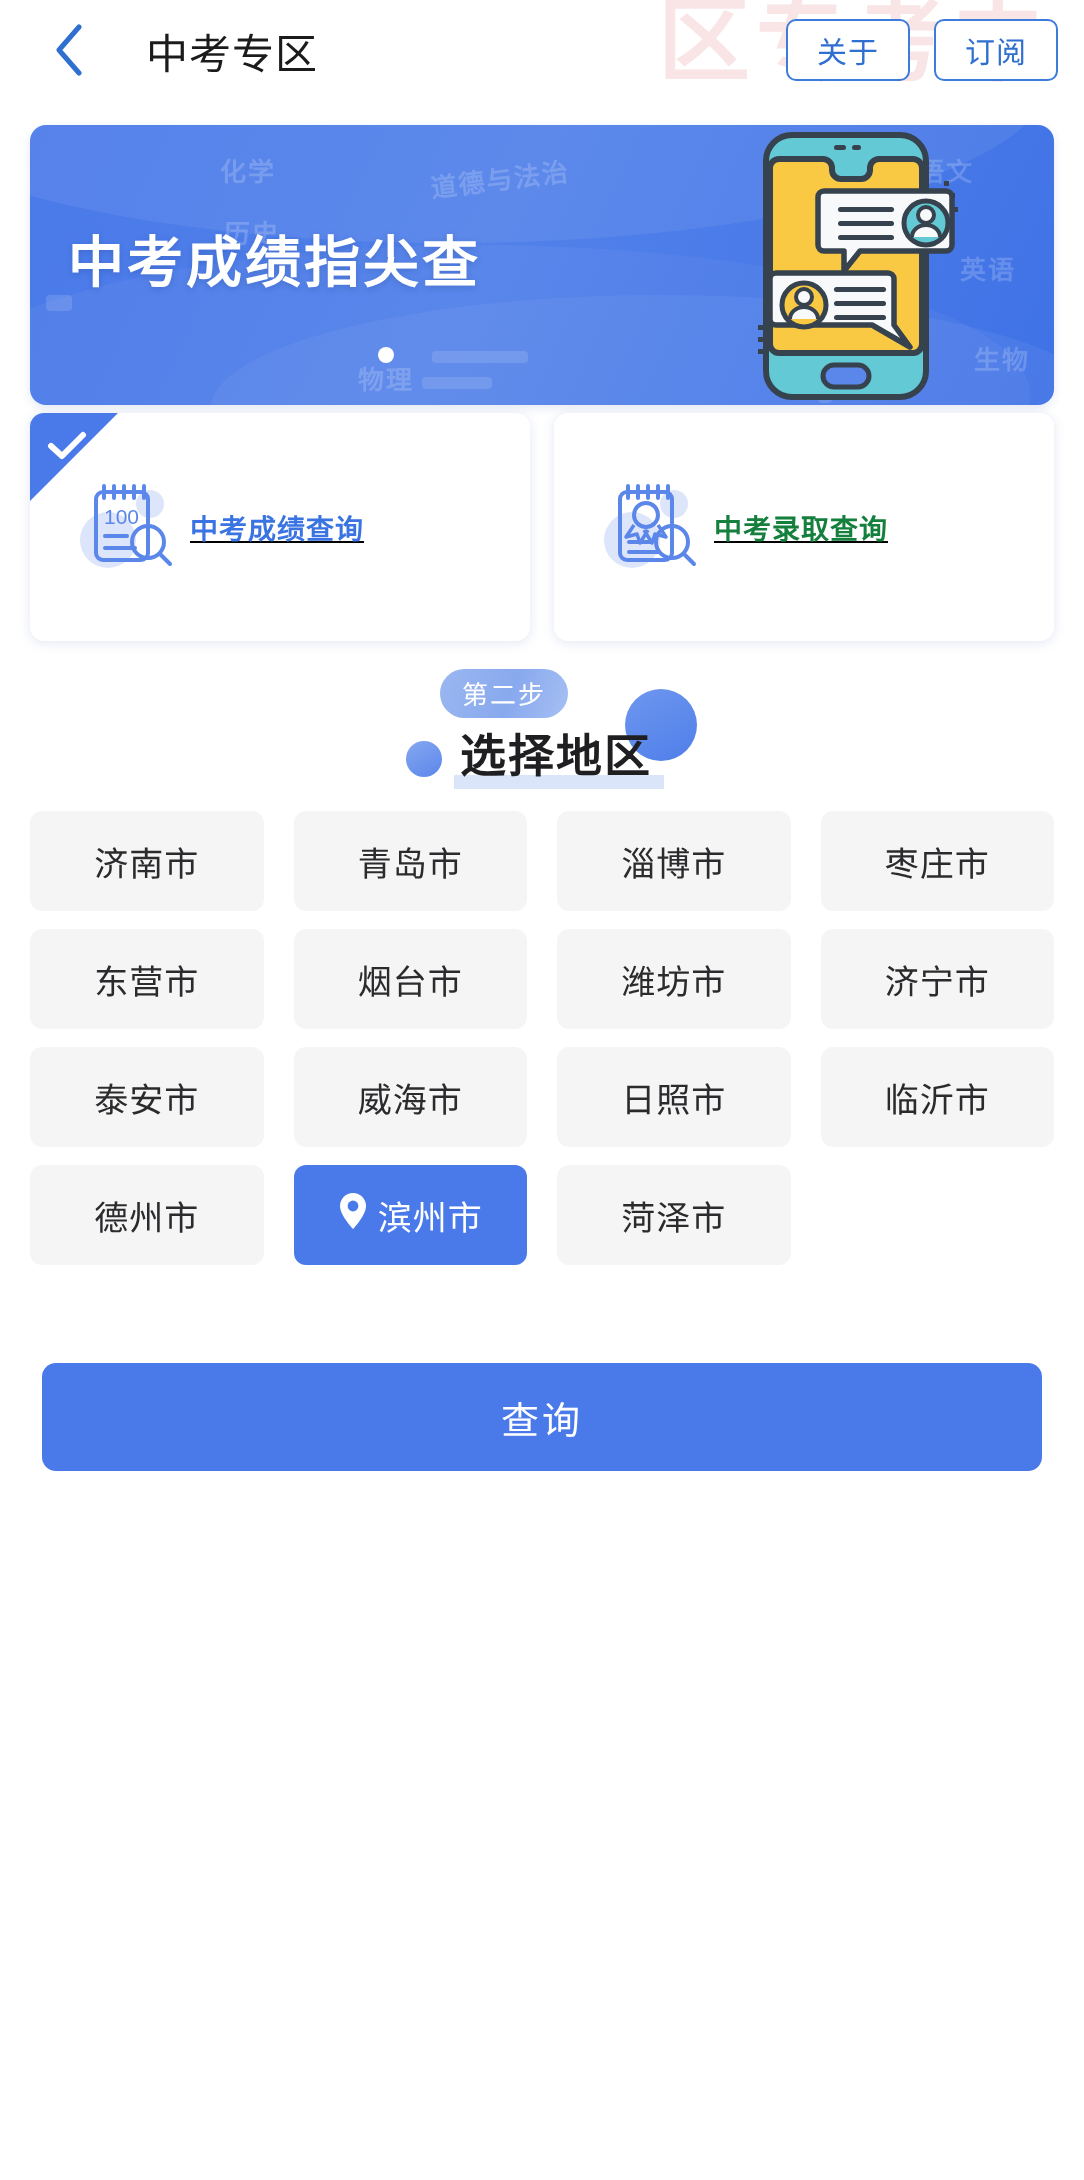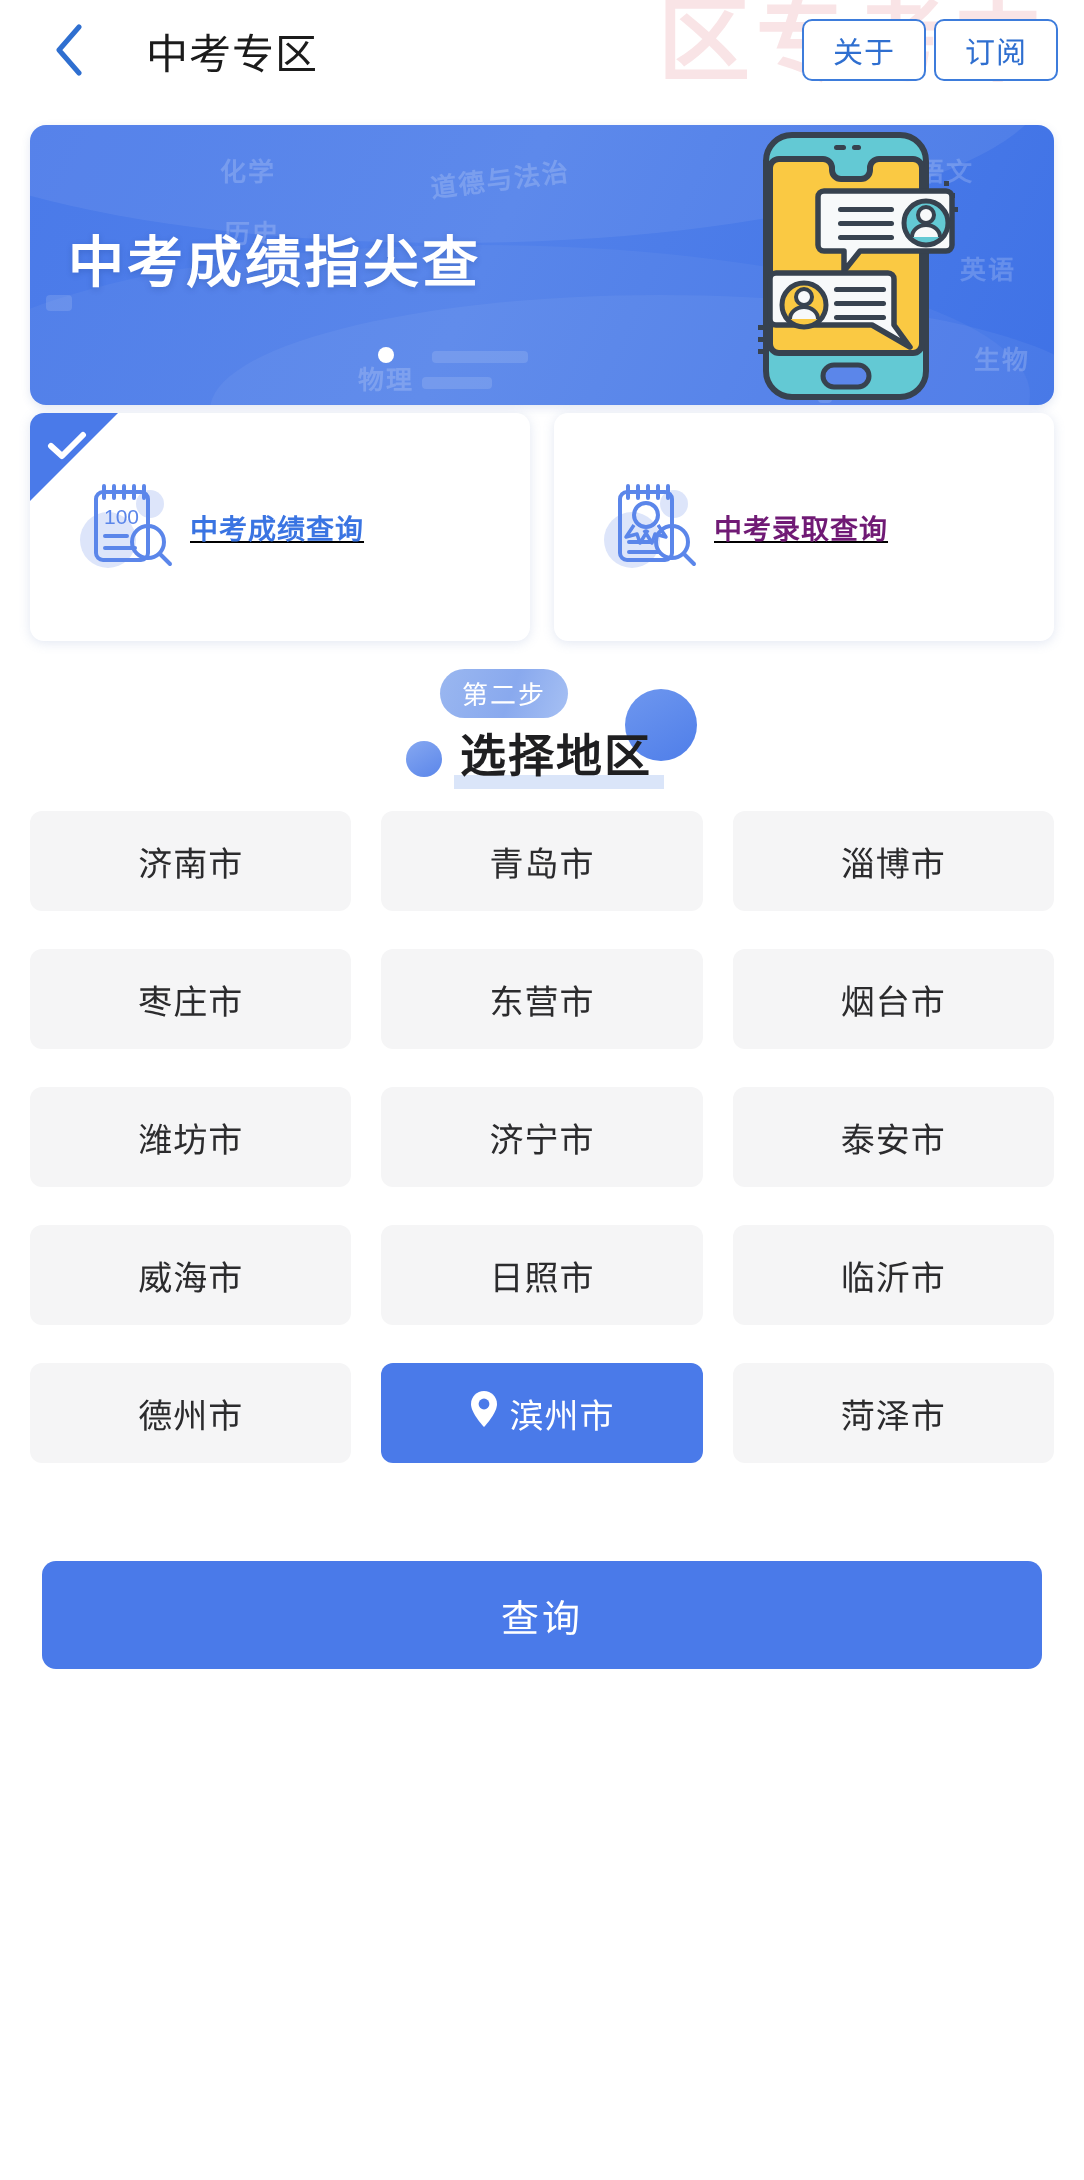--- a/index.html
+++ b/index.html
@@ -61,21 +61,21 @@
     font-weight: 400;
     color: #1b1b1b;
     letter-spacing: 1px;
     white-space: nowrap;
   }
   .hdr-actions {
     position: relative;
     z-index: 2;
     margin-left: auto;
     display: flex;
-    gap: 8px;
+    gap: 24px;
   }
   .hdr-btn {
     min-width: 124px;
     height: 62px;
     border: 2px solid #3d7cdb;
     border-radius: 10px;
     background: #ffffff;
     color: #2f6fd0;
     font-size: 30px;
     font-family: "Liberation Sans", "DejaVu Sans", sans-serif;
@@ -265,27 +265,27 @@
     position: relative;
   }
   .type-card .t-label {
     margin-left: 8px;
     font-size: 28px;
     font-weight: 700;
     letter-spacing: 1px;
     white-space: nowrap;
   }
   .type-card.selected .t-label { color: #3a74e2; }
-  .type-card.unselected .t-label { color: #701a75; }
+  .type-card.unselected .t-label { color: #15803d; }
 
   
   .city-grid {
     display: grid;
-    grid-template-columns: repeat(3, 1fr);
-    gap: 38px 30px;
+    grid-template-columns: repeat(4, 1fr);
+    gap: 18px 30px;
     padding: 0 30px;
     margin-top: 12px;
   }
   .city {
     height: 100px;
     border-radius: 12px;
     background: #f5f5f6;
     color: #2b2b2d;
     font-size: 34px;
     letter-spacing: 1px;

